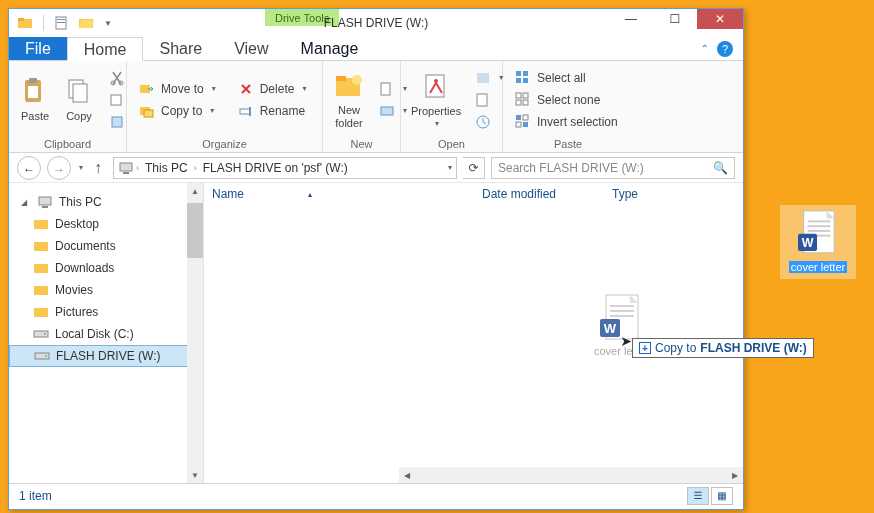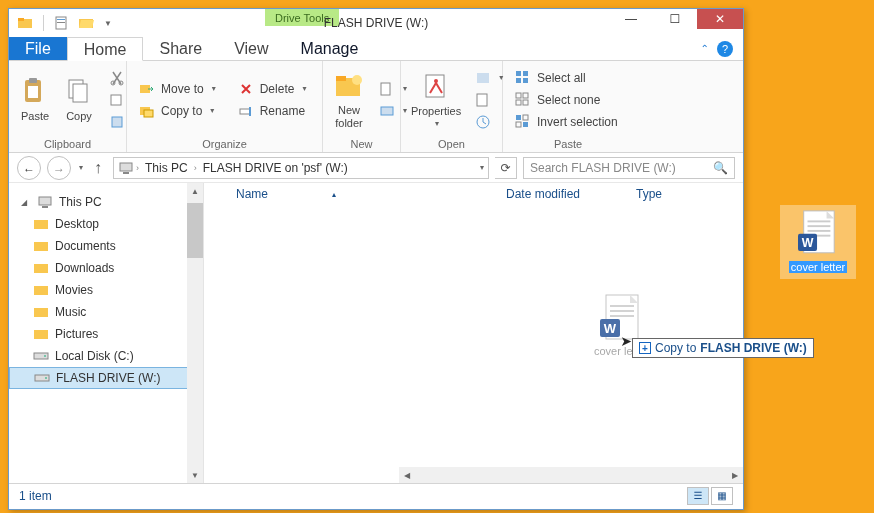--- a/index.html
+++ b/index.html
@@ -34,34 +34,34 @@
 .small-btn .ico { width: 16px; height: 16px; }
 .caret { font-size: 8px; color: #666; margin-left: 2px; }
 .breadcrumb-row { height: 30px; display: flex; align-items: center; padding: 4px 8px; gap: 6px; border-bottom: 1px solid #e8e8e8; }
 .nav-btn { width: 24px; height: 24px; border: 1px solid #c0c0c0; border-radius: 50%; display: flex; align-items: center; justify-content: center; color: #888; font-size: 12px; }
 .nav-btn.active { color: #333; }
 .up-btn { width: 18px; height: 18px; color: #555; display: flex; align-items: center; justify-content: center; }
 .addr { flex: 1; border: 1px solid #c8c8c8; height: 22px; display: flex; align-items: center; padding: 0 4px; font-size: 12px; color: #333; gap: 2px; }
 .addr .seg { padding: 0 4px; }
 .addr .sep { color: #888; font-size: 9px; }
 .refresh { width: 22px; height: 22px; border: 1px solid #c8c8c8; border-left: none; display: flex; align-items: center; justify-content: center; font-size: 12px; color: #555; }
-.search { width: 212px; border: 1px solid #c8c8c8; height: 22px; display: flex; align-items: center; padding: 0 6px; font-size: 12px; color: #888; position: relative; }
+.search { width: 244px; border: 1px solid #c8c8c8; height: 22px; display: flex; align-items: center; padding: 0 6px; font-size: 12px; color: #888; position: relative; }
 .search-ico { position: absolute; right: 6px; font-size: 12px; color: #555; }
 .content { display: flex; height: 300px; }
 .nav-pane { width: 195px; border-right: 1px solid #e4e4e4; position: relative; padding-top: 8px; }
 .tree-item { display: flex; align-items: center; gap: 6px; padding: 3px 6px 3px 24px; font-size: 12px; color: #333; cursor: pointer; }
 .tree-item.root { padding-left: 12px; font-weight: normal; }
 .tree-item.selected { background: #cde6f7; border: 1px solid #7ab4e0; padding-top: 2px; padding-bottom: 2px; }
 .tree-ico { width: 16px; height: 16px; flex-shrink: 0; }
 .tri { font-size: 8px; color: #666; width: 10px; }
 .vscroll { position: absolute; right: 0; top: 0; width: 16px; height: 100%; background: #f0f0f0; }
 .vscroll-thumb { background: #c8c8c8; width: 100%; height: 55px; position: absolute; top: 20px; }
 .vscroll-arrow { height: 16px; display: flex; align-items: center; justify-content: center; font-size: 8px; color: #666; }
 .file-pane { flex: 1; position: relative; }
-.cols { display: flex; padding: 4px 32px; font-size: 12px; color: #1a4f8a; }
+.cols { display: flex; padding: 4px 8px; font-size: 12px; color: #1a4f8a; }
 .col { cursor: pointer; }
 .col-name { width: 270px; display: flex; align-items: center; gap: 4px; }
 .col-date { width: 130px; }
 .sort-arrow { font-size: 8px; color: #1a4f8a; margin-left: 60px; }
 .drag-item { position: absolute; left: 390px; top: 110px; text-align: center; opacity: 0.85; }
 .drag-item .doc-ico { width: 42px; height: 50px; margin: 0 auto; position: relative; }
 .drag-label { font-size: 11px; color: #999; margin-top: 2px; }
 .drag-cursor { position: absolute; left: 20px; top: 40px; font-size: 14px; color: #000; }
 .drag-tooltip { position: absolute; left: 428px; top: 155px; background: #fff; border: 1px solid #666; padding: 2px 6px; font-size: 12px; color: #1a4f8a; display: flex; align-items: center; gap: 4px; white-space: nowrap; }
 .drag-plus { color: #1565c0; font-weight: bold; border: 1px solid #1565c0; width: 12px; height: 12px; font-size: 10px; display: inline-flex; align-items: center; justify-content: center; }
@@ -397,28 +397,20 @@
             </svg>
           </span>
           <span>Movies</span>
         </div>
       <div class="tree-item">
           <span class="tree-ico">
             <svg viewBox="0 0 16 16">
               <rect x="1" y="4" width="14" height="9" fill="#f9c74f"></rect>
             </svg>
           </span>
-          <span>Music</span>
-        </div>
-      <div class="tree-item">
-          <span class="tree-ico">
-            <svg viewBox="0 0 16 16">
-              <rect x="1" y="4" width="14" height="9" fill="#f9c74f"></rect>
-            </svg>
-          </span>
           <span>Pictures</span>
         </div>
       <div class="tree-item">
           <span class="tree-ico">
             <svg viewBox="0 0 16 16">
               <rect x="1" y="5" width="14" height="6" fill="#ddd" stroke="#888"></rect>
               <circle cx="12" cy="8" r="1" fill="#5b9"></circle>
             </svg>
           </span>
           <span>Local Disk (C:)</span>

